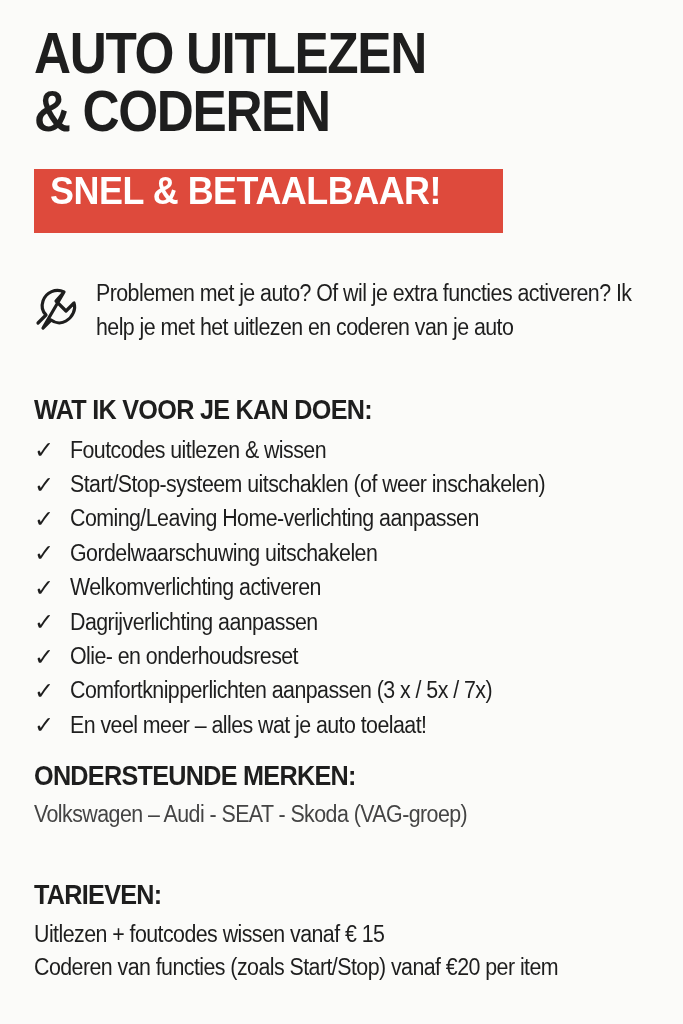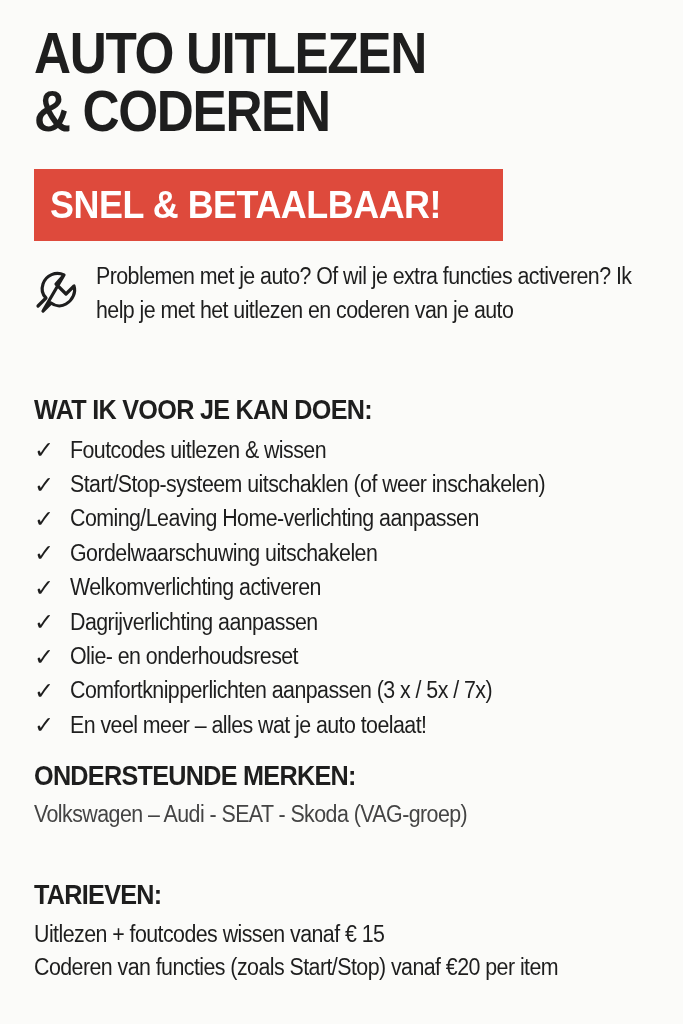--- a/index.html
+++ b/index.html
@@ -13,32 +13,32 @@
     .title {
       position: absolute; left: 34px; top: 24px;
       font-family: "Liberation Sans", sans-serif;
       font-weight: 700; font-size: 57px; line-height: 58px;
       letter-spacing: -1.5px;
       transform: scaleX(0.9); transform-origin: left top;
       color: #1e1e1e; margin: 0;
     }
     .banner {
       position: absolute; left: 34px; top: 169px;
-      width: 469px; height: 72px;
+      width: 469px; height: 64px;
       background: #de4a3c;
-      display: flex; align-items: center;
+      display: flex; align-items: flex-start;
     }
     .banner span {
       color: #ffffff; font-weight: 700; font-size: 39px;
       margin-left: 16px; letter-spacing: -0.5px;
       transform: scaleX(0.92); transform-origin: left center;
       white-space: nowrap;
     }
     .intro {
-      position: absolute; left: 34px; top: 259px; width: 640px;
+      position: absolute; left: 34px; top: 276px; width: 640px;
       display: flex;
     }
     .intro .icon { width: 50px; height: 50px; margin-top: 8px; flex: 0 0 50px; }
     .intro p {
       margin: 0 0 0 12px; font-size: 23px; line-height: 34px;
       letter-spacing: -0.6px; transform: scaleX(0.93); transform-origin: left top;
       width: 600px;
     }
     .h2 {
       position: absolute; left: 34px;

